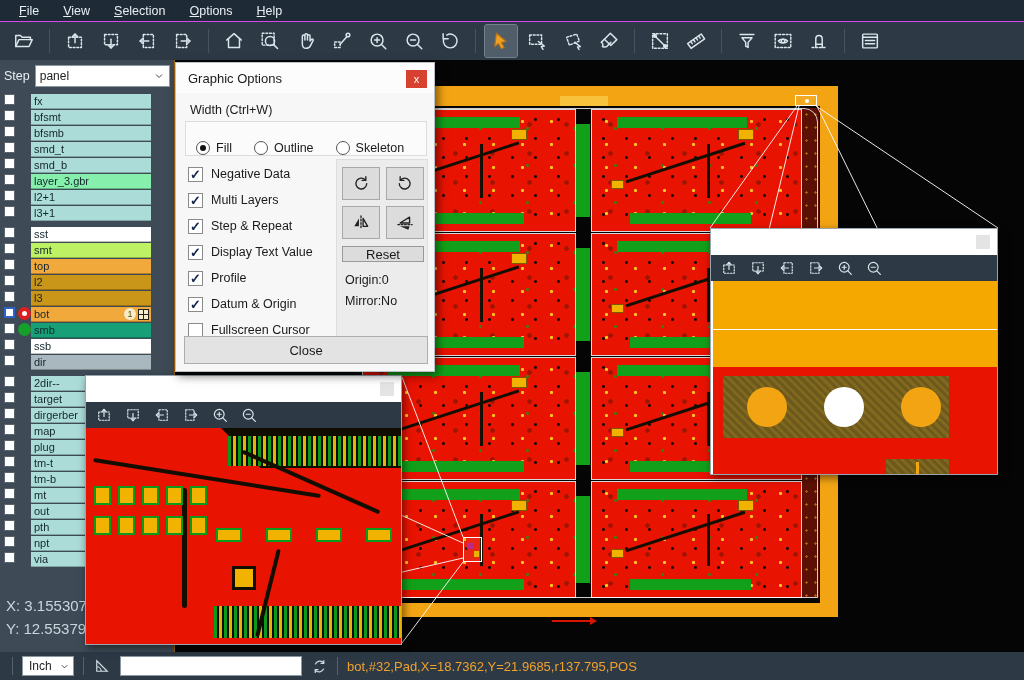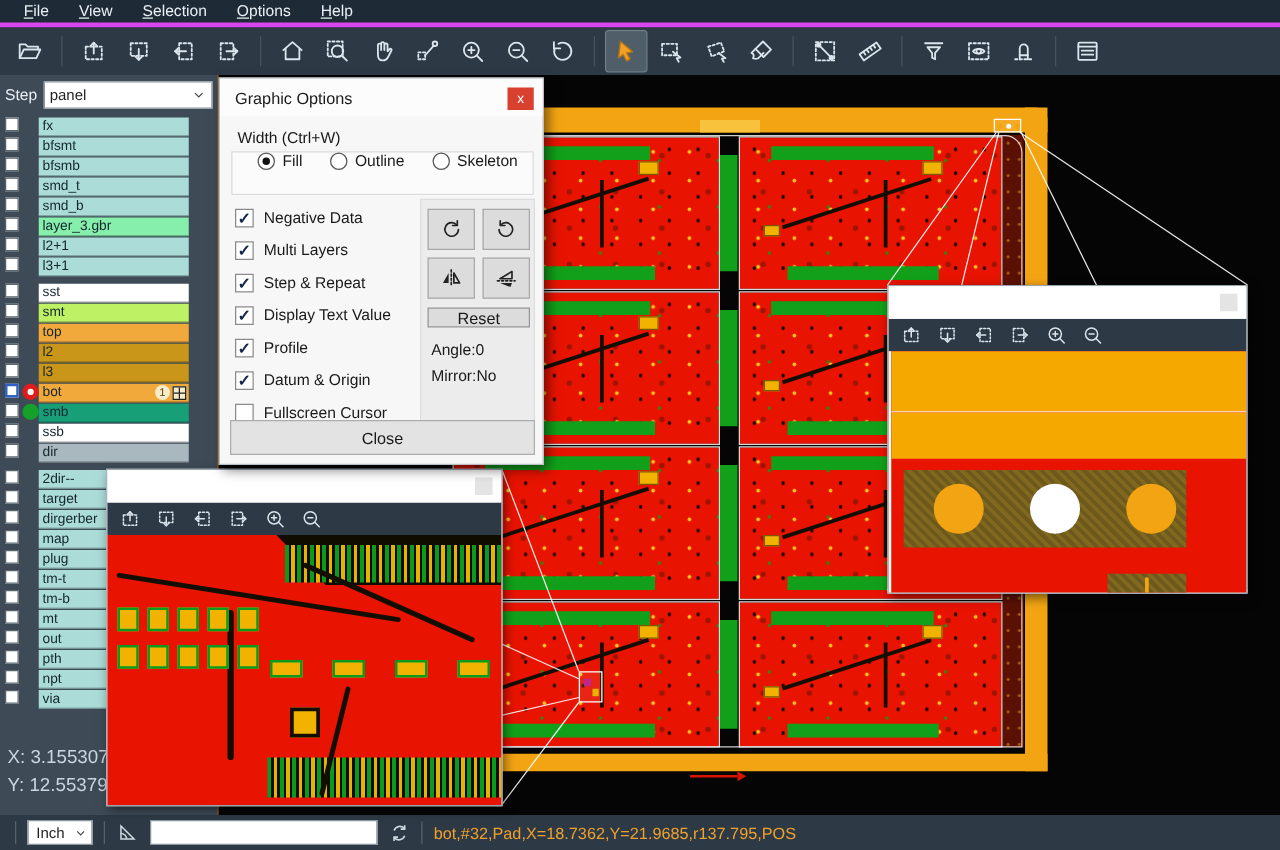--- a/index.html
+++ b/index.html
@@ -3,21 +3,21 @@
 <meta charset="utf-8">
 <style>
   * { margin:0; padding:0; box-sizing:border-box; }
   html,body { width:1024px; height:680px; overflow:hidden; background:#10181f;
     font-family:"Liberation Sans", sans-serif; }
   .app { position:relative; width:1024px; height:680px; background:#05070a; overflow:hidden; }
 
   
   .menubar { position:absolute; left:0; top:0; width:1024px; height:22px;
     background:#1e2a36; display:flex; align-items:center; padding-left:8px; gap:2px;
-    border-bottom:4px solid #d946ef; }
+    border-bottom:1px solid #d946ef; }
   .menu-item { display:inline-block; color:#e9eff4; font-size:12.5px; padding:2px 11px; cursor:default; }
   .menu-item::first-letter { text-decoration:underline; }
 
   
   .toolbar { position:absolute; left:0; top:22px; width:1024px; height:38px;
     background:#2d3a46; display:flex; align-items:center; padding-left:6px; }
   .tbtn { width:32px; height:32px; display:flex; align-items:center; justify-content:center;
     border-radius:2px; margin:0 2px; }
   .tbtn.active { background:#505e6a; outline:1px solid #74828c; }
   .tsep { width:1px; height:24px; background:#46545f; margin:0 7px; }
@@ -94,21 +94,21 @@
   .circ { position:absolute; width:40px; height:40px; border-radius:50%; }
 
   
   .dialog { position:absolute; left:175px; top:62px; width:260px; height:310px; background:#f7f7f7;
     border:1px solid #b9bfc4; box-shadow:3px 4px 9px rgba(0,0,0,.5); z-index:5; font-size:12.5px; color:#1a1a1a; }
   .dlg-title { height:30px; display:flex; align-items:center; padding-left:12px; font-size:13px; background:#fcfcfc; }
   .dlg-close { position:absolute; right:7px; top:7px; width:21px; height:18px; background:#d8402f; color:#fff;
     font-size:11px; display:flex; align-items:center; justify-content:center; }
   .dlg-width-label { position:absolute; left:14px; top:40px;text-align:right; }
   .radio-group { position:absolute; left:9px; top:58px; width:242px; height:35px; border:1px solid #dcdcdc;
-    display:flex; align-items:flex-start; padding-left:20px; gap:22px; background:#fbfbfb; }
+    display:flex; align-items:flex-end; padding-left:10px; gap:22px; background:#fbfbfb; }
   .radio { display:flex; align-items:center; gap:6px; }
   .rdot { width:14px; height:14px; border:1px solid #555; border-radius:50%; position:relative; background:#fff; flex:none; }
   .rdot.sel::after { content:""; position:absolute; left:3px; top:3px; width:6px; height:6px; border-radius:50%; background:#111; }
   .chk-col { position:absolute; left:12px; top:98px; }
   .chk-row { display:flex; align-items:center; gap:8px; height:26px; }
   .cbox { width:15px; height:15px; background:#fff; border:1px solid #8a8a8a; color:#13254a; font-size:13px;
     font-weight:bold; display:flex; align-items:center; justify-content:center; line-height:1; flex:none; }
   .xform-panel { position:absolute; left:160px; top:96px; width:92px; height:178px; background:#ececec; border:1px solid #ddd; }
   .xbtn-grid { display:grid; grid-template-columns:38px 38px; gap:6px; padding:7px 0 0 5px; }
   .xbtn { width:38px; height:33px; background:#dcdcdc; border:1px solid #a8a8a8; display:flex; align-items:center; justify-content:center; }
@@ -704,21 +704,21 @@
           <div class="xbtn">
             <svg class="ic" width="20" height="20" viewBox="0 0 24 24" fill="none" stroke="#222" stroke-width="1.6" stroke-linecap="round" stroke-linejoin="round" style="color:#222">
               <line x1="3.5" y1="14" x2="20.5" y2="14" stroke-dasharray="2 2"></line>
               <path d="M6 12h11.5L17.5 5z" fill="none"></path>
               <path d="M6 16h11.5l-1.5 4z" fill="currentColor" stroke="none"></path>
             </svg>
           </div>
         </div>
       <div class="reset-btn">Reset</div>
       <div class="xinfo">
-        <div>Angle:0</div>
+        <div>Origin:0</div>
         <div>Mirror:No</div>
       </div>
     </div>
     <div class="close-btn">Close</div>
   </div>
 
   <div class="popup" style="left:85px;top:375px;width:317px;height:270px;">
     <div class="popup-title">
       <div class="popup-wbtn"></div>
     </div>

